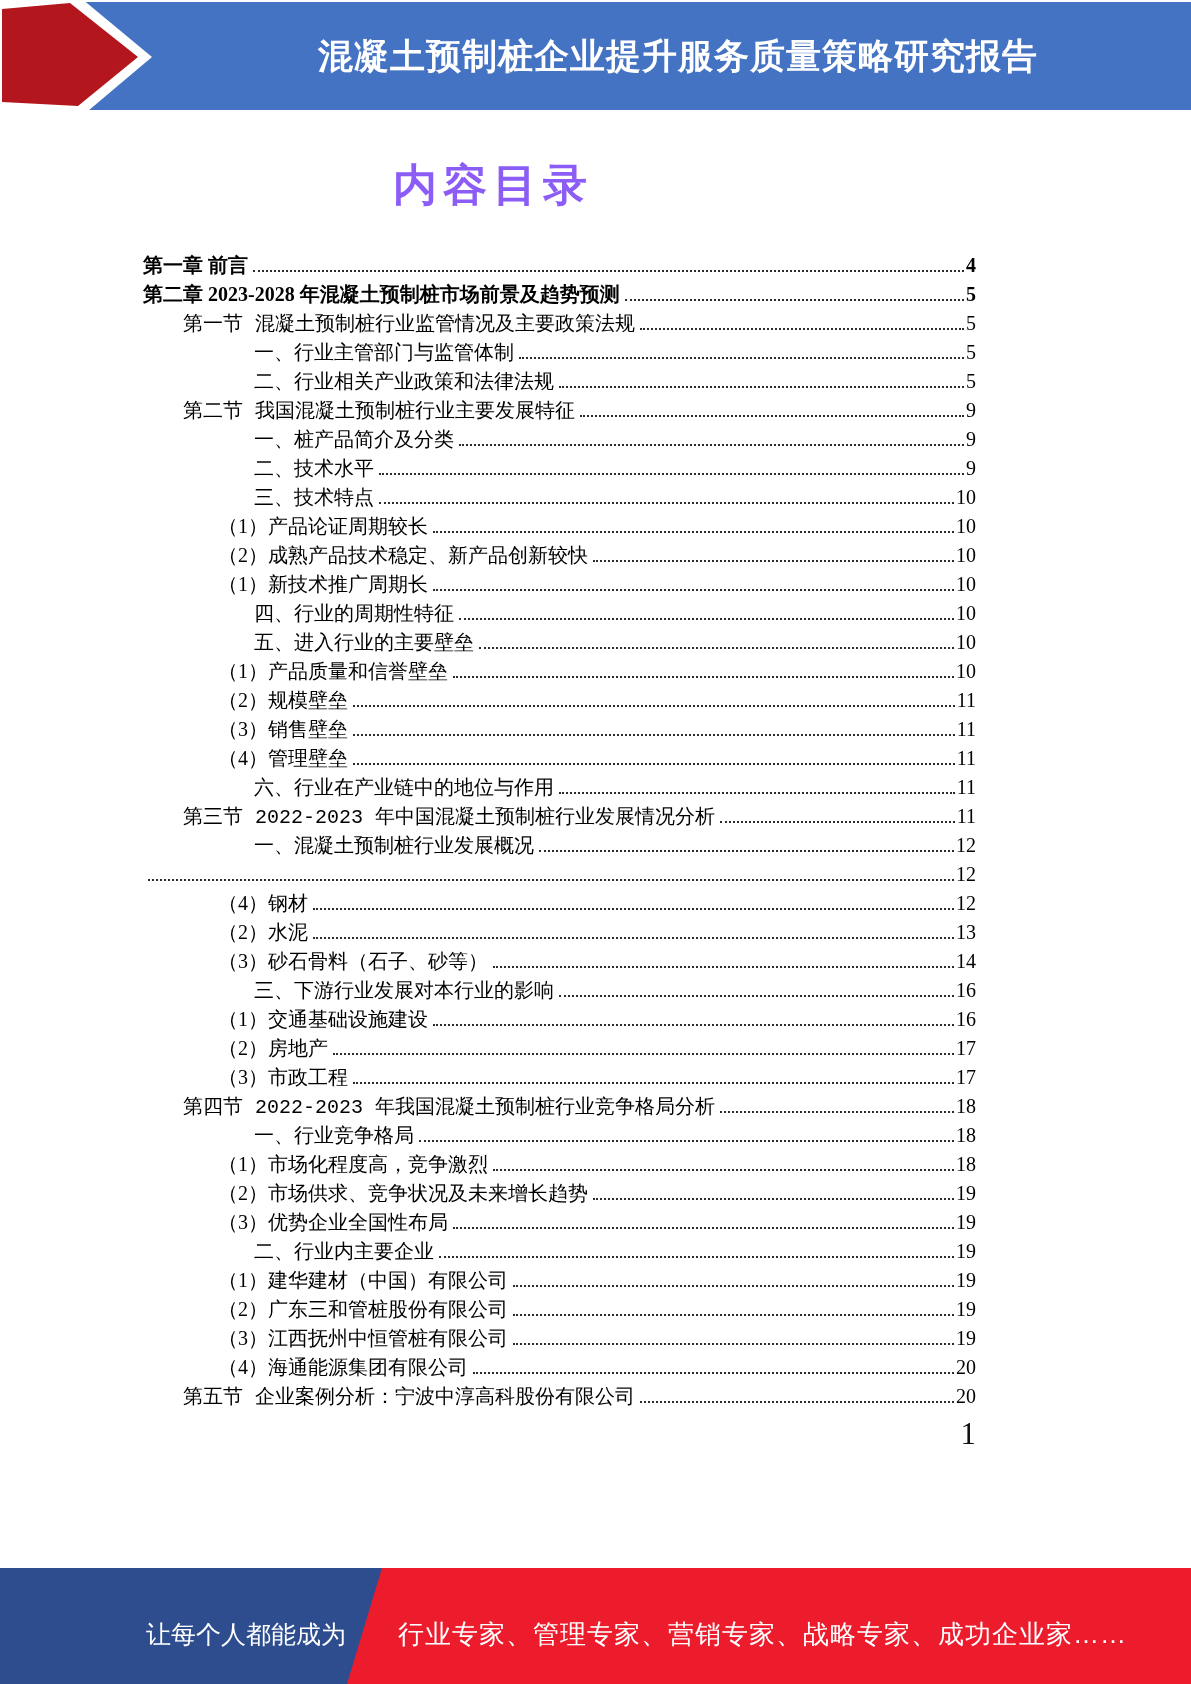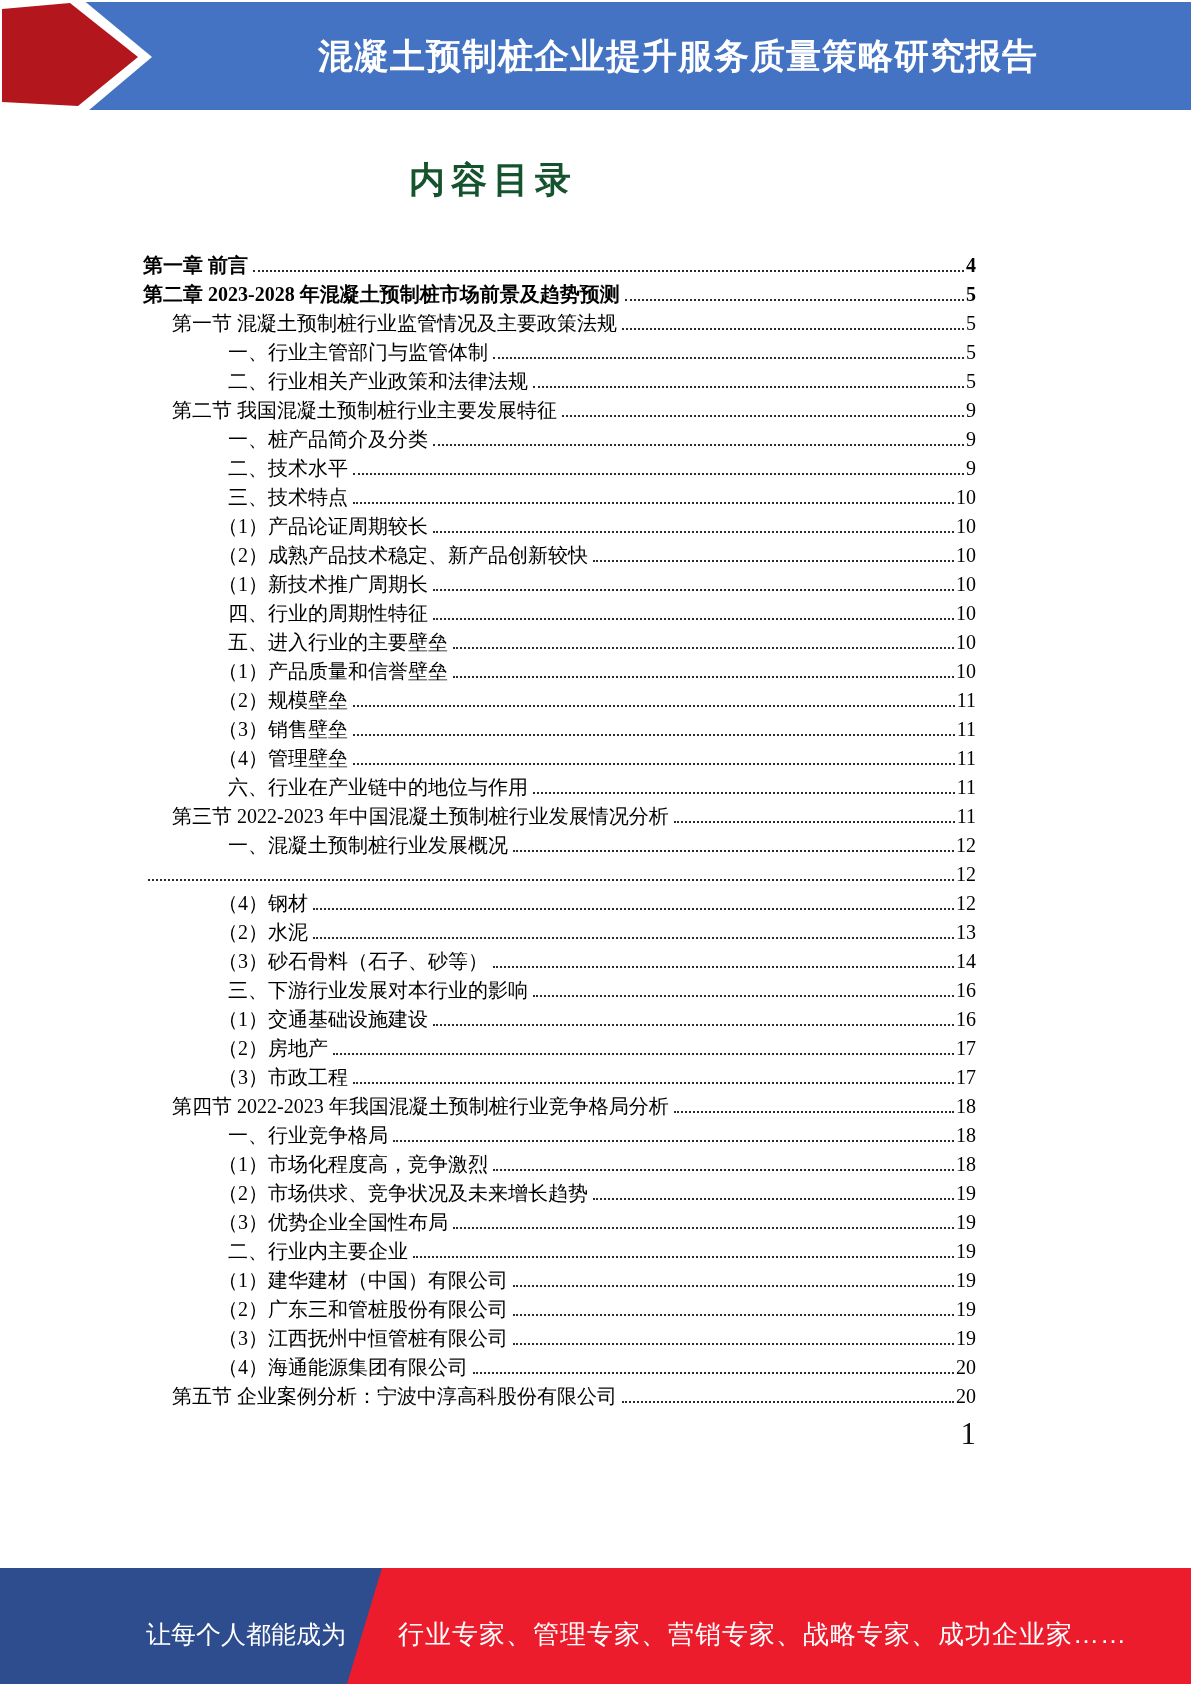--- a/index.html
+++ b/index.html
@@ -16,42 +16,42 @@
   .header-title{
     position:absolute;left:165px;right:0;top:0;height:108px;
     display:flex;align-items:center;justify-content:center;
     color:#ffffff;font-family:"Liberation Sans","DejaVu Sans",sans-serif;
     font-weight:bold;font-size:35px;letter-spacing:1px;white-space:nowrap;
     padding-bottom:0;box-sizing:border-box;
   }
   
   .toc-heading{
     position:absolute;left:0;top:156px;width:986px;text-align:center;
-    color:#14532d;font-size:36px;font-weight:bold;letter-spacing:6px;
+    color:#8b5cf6;font-size:44px;font-weight:bold;letter-spacing:6px;
     font-family:"Liberation Serif","DejaVu Serif",serif;
   }
   
   .toc{
     position:absolute;left:143px;right:215px;top:251px;
     font-size:20px;color:#000000;
   }
   .toc-row{
     display:flex;align-items:baseline;height:29px;line-height:29px;
     white-space:nowrap;cursor:pointer;
   }
   .toc-row .t{flex:0 0 auto;}
   .toc-row .leader{
     flex:1 1 auto;border-bottom:2px dotted #2b2b2b;
     margin:0 2px 6px 5px;min-width:12px;
   }
   .toc-row .pg{flex:0 0 auto;}
   .lvl0{font-weight:bold;}
   .lvl0 .t{margin-left:0;}
-  .lvl1 .t{margin-left:29px;}
-  .lvl2 .t{margin-left:85px;}
+  .lvl1 .t{margin-left:40px;font-family:Liberation Mono, monospace;}
+  .lvl2 .t{margin-left:111px;}
   .lvl3 .t{margin-left:75px;}
   
   .page-num{
     position:absolute;right:215px;top:1416px;font-size:31px;color:#111;
     font-family:"Liberation Serif","DejaVu Serif",serif;
   }
   
   .footer-band{
     position:absolute;left:0;top:1568px;width:1191px;height:116px;
     background:#ed1c2d;overflow:hidden;

